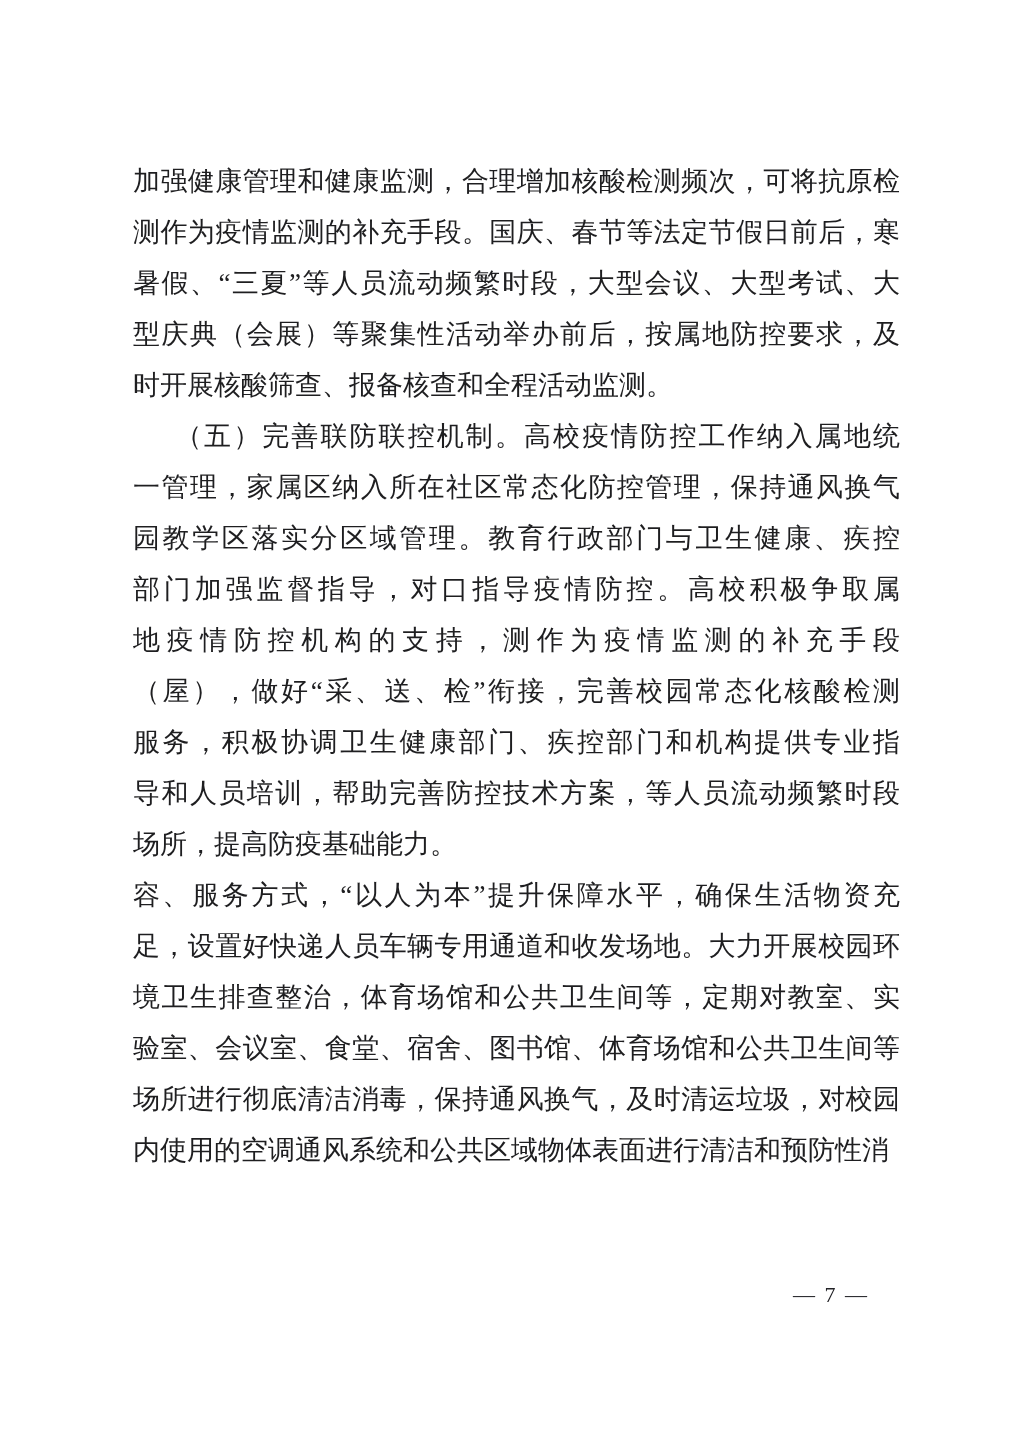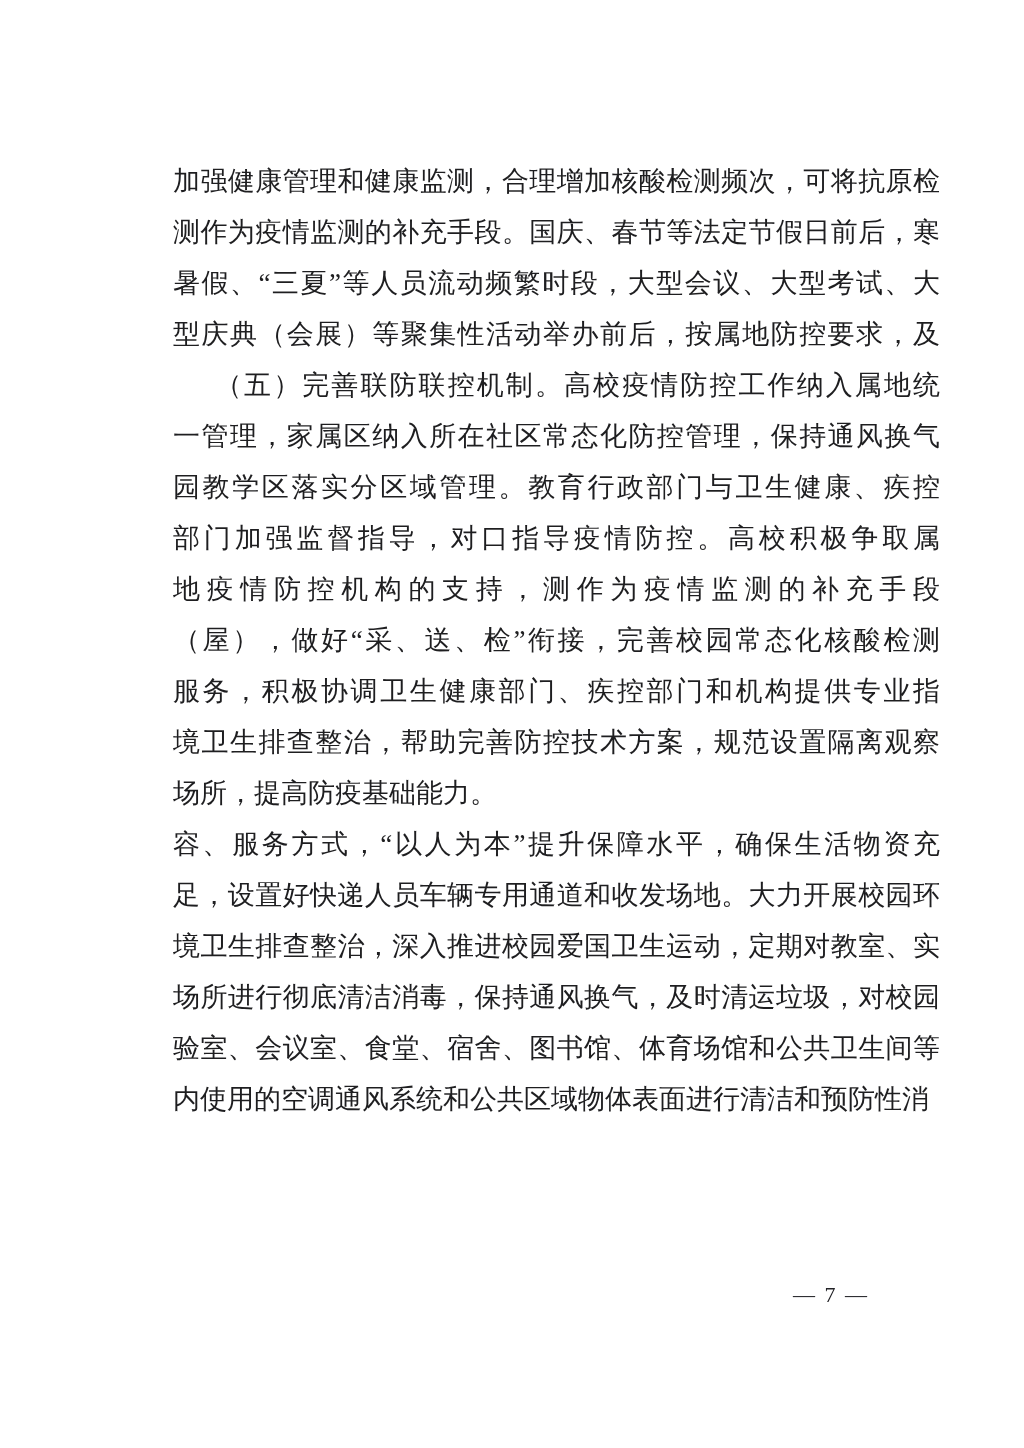--- a/index.html
+++ b/index.html
@@ -11,21 +11,20 @@
     height: 1448px;
     background: #ffffff;
     overflow: hidden;
     position: relative;
     font-family: "Liberation Serif", "DejaVu Serif", serif;
     color: #1e1e20;
   }
   .page {
     position: absolute;
     inset: 0;
-    margin-left: 40px;
   }
   .text-block {
     position: absolute;
     left: 133px;
     top: 156px;
     width: 767px;
   }
   .line {
     font-size: 27px;
     line-height: 51px;
@@ -56,30 +55,31 @@
 </style>
 </head>
 <body>
 
 <div class="page">
   <div class="text-block">
       <div class="line">加强健康管理和健康监测，合理增加核酸检测频次，可将抗原检</div>
       <div class="line">测作为疫情监测的补充手段。国庆、春节等法定节假日前后，寒</div>
       <div class="line">暑假、“三夏”等人员流动频繁时段，大型会议、大型考试、大</div>
       <div class="line">型庆典（会展）等聚集性活动举办前后，按属地防控要求，及</div>
+      <div class="line last">时开展核酸筛查、报备核查和全程活动监测。</div>
       <div class="line indent"><span class="lead">（五）完善联防联控机制。</span>高校疫情防控工作纳入属地统</div>
       <div class="line">一管理，家属区纳入所在社区常态化防控管理，保持通风换气</div>
       <div class="line">园教学区落实分区域管理。教育行政部门与卫生健康、疾控</div>
       <div class="line">部门加强监督指导，对口指导疫情防控。高校积极争取属</div>
       <div class="line">地疫情防控机构的支持，测作为疫情监测的补充手段</div>
       <div class="line">（屋），做好“采、送、检”衔接，完善校园常态化核酸检测</div>
       <div class="line">服务，积极协调卫生健康部门、疾控部门和机构提供专业指</div>
-      <div class="line">境卫生排查整治，帮助完善防控技术方案，规范设置隔离观察</div>
+      <div class="line">导和人员培训，帮助完善防控技术方案，等人员流动频繁时段</div>
       <div class="line last">场所，提高防疫基础能力。</div>
       <div class="line">容、服务方式，“以人为本”提升保障水平，确保生活物资充</div>
       <div class="line">足，设置好快递人员车辆专用通道和收发场地。大力开展校园环</div>
-      <div class="line">境卫生排查整治，深入推进校园爱国卫生运动，定期对教室、实</div>
+      <div class="line">境卫生排查整治，体育场馆和公共卫生间等，定期对教室、实</div>
+      <div class="line">验室、会议室、食堂、宿舍、图书馆、体育场馆和公共卫生间等</div>
       <div class="line">场所进行彻底清洁消毒，保持通风换气，及时清运垃圾，对校园</div>
-      <div class="line">验室、会议室、食堂、宿舍、图书馆、体育场馆和公共卫生间等</div>
       <div class="line last">内使用的空调通风系统和公共区域物体表面进行清洁和预防性消</div>
     </div>
   <div class="page-footer">— 7 —</div>
 </div>
 
 </body></html>

